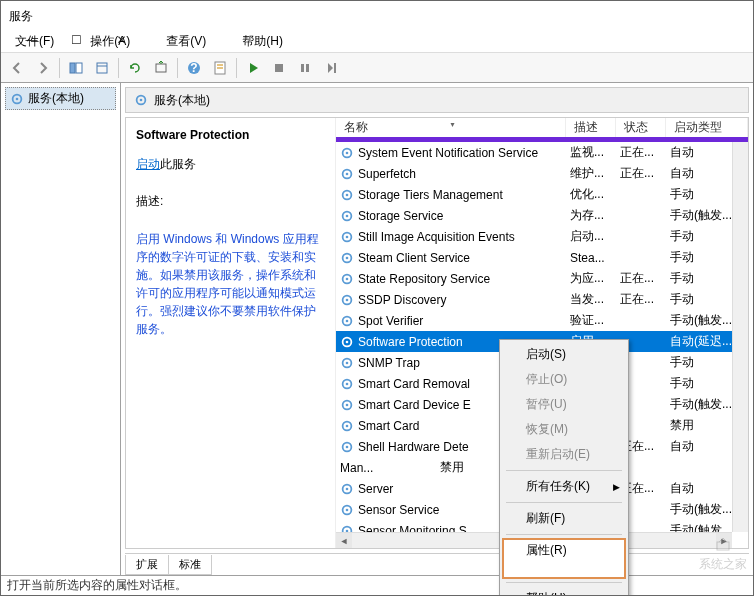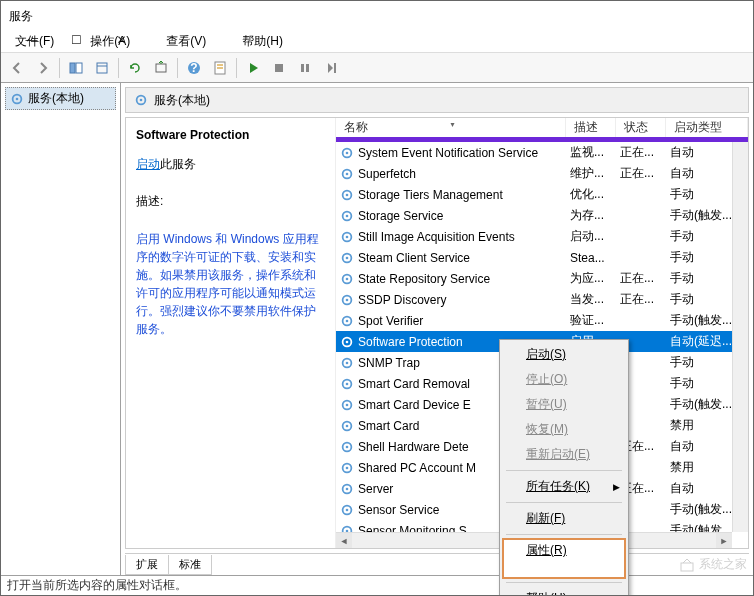--- a/index.html
+++ b/index.html
@@ -53,27 +53,27 @@
 .row .rc-startup { flex: 1; }
 .svc-icon { width: 14px; height: 14px; flex-shrink: 0; }
 
 .tabs-strip { height: 22px; display: flex; align-items: flex-end; margin: 0 4px; border-top: 1px solid #ccc; }
 .tabs-strip .tab { padding: 2px 10px; border: 1px solid #ccc; border-top: none; background: #fff; font-size: 11px; margin-right: -1px; }
 .tabs-strip .tab.active { background: #fff; }
 
 .statusbar { height: 20px; border-top: 1px solid #a0a0a0; display: flex; align-items: center; padding: 0 6px; font-size: 11px; color: #333; }
 
 .context-menu { position: absolute; left: 498px; top: 338px; width: 130px; background: #f0f0f0; border: 1px solid #a0a0a0; box-shadow: 2px 2px 4px rgba(0,0,0,0.3); padding: 2px; z-index: 100; }
-.context-menu .mi { padding: 4px 20px 4px 24px; color: #000; display: flex; align-items: center; position: relative; text-decoration: underline; }
+.context-menu .mi { padding: 4px 20px 4px 24px; color: #000; display: flex; align-items: center; position: relative; }
 .context-menu .mi.disabled { color: #888; }
 .context-menu .mi.highlighted { border: 2px solid #e09050; background: #fff; padding: 2px 18px 18px 22px; }
 .context-menu .msep { height: 1px; background: #ccc; margin: 3px 4px; }
 .context-menu .arrow { position: absolute; right: 6px; font-size: 9px; }
 
-.watermark { position: absolute; right: 6px; bottom: 22px; opacity: 0.4; display: flex; align-items: center; gap: 4px; z-index: 200; color: #888; font-size: 11px; }
+.watermark { position: absolute; right: 6px; bottom: 22px; opacity: 0.4; display: flex; align-items: center; gap: 4px; z-index: 200; color: #888; font-size: 11px; flex-direction: column; }
 
 .scroll-bottom { position: absolute; bottom: 0; left: 0; right: 16px; height: 16px; background: #f0f0f0; border-top: 1px solid #ddd; display: flex; }
 .scroll-bottom .sb-btn { width: 16px; height: 16px; background: #e8e8e8; display:flex;align-items:center;justify-content:center;font-size:9px;color:#666; }
 .scroll-bottom .sb-track { flex:1; }
 .scroll-right { position:absolute; right:0; top:24px; bottom:16px; width:16px; background:#f0f0f0; border-left:1px solid #ddd; }
 </style>
 </head>
 <body>
 
 <div class="titlebar">
@@ -387,27 +387,20 @@
                   <circle cx="8" cy="8" r="5" fill="none" stroke="#5a9bd5" stroke-width="2"></circle>
                   <circle cx="8" cy="8" r="1.5" fill="#5a9bd5"></circle>
                 </svg>
                 <span>Shell Hardware Dete</span>
               </div>
               <div class="rc rc-desc">为自...</div>
               <div class="rc rc-status">正在...</div>
               <div class="rc rc-startup">自动</div>
             </div>
             <div class="row">
-              <div class="rc rc-name">
-                <svg class="svc-icon" viewBox="0 0 16 16">
-                  <circle cx="8" cy="8" r="5" fill="none" stroke="#5a9bd5" stroke-width="2"></circle>
-                  <circle cx="8" cy="8" r="1.5" fill="#5a9bd5"></circle>
-                </svg>
-                <span>Shared PC Account M</span>
-              </div>
               <div class="rc rc-desc">Man...</div>
               <div class="rc rc-status"></div>
               <div class="rc rc-startup">禁用</div>
             </div>
             <div class="row">
               <div class="rc rc-name">
                 <svg class="svc-icon" viewBox="0 0 16 16">
                   <circle cx="8" cy="8" r="5" fill="none" stroke="#5a9bd5" stroke-width="2"></circle>
                   <circle cx="8" cy="8" r="1.5" fill="#5a9bd5"></circle>
                 </svg>

